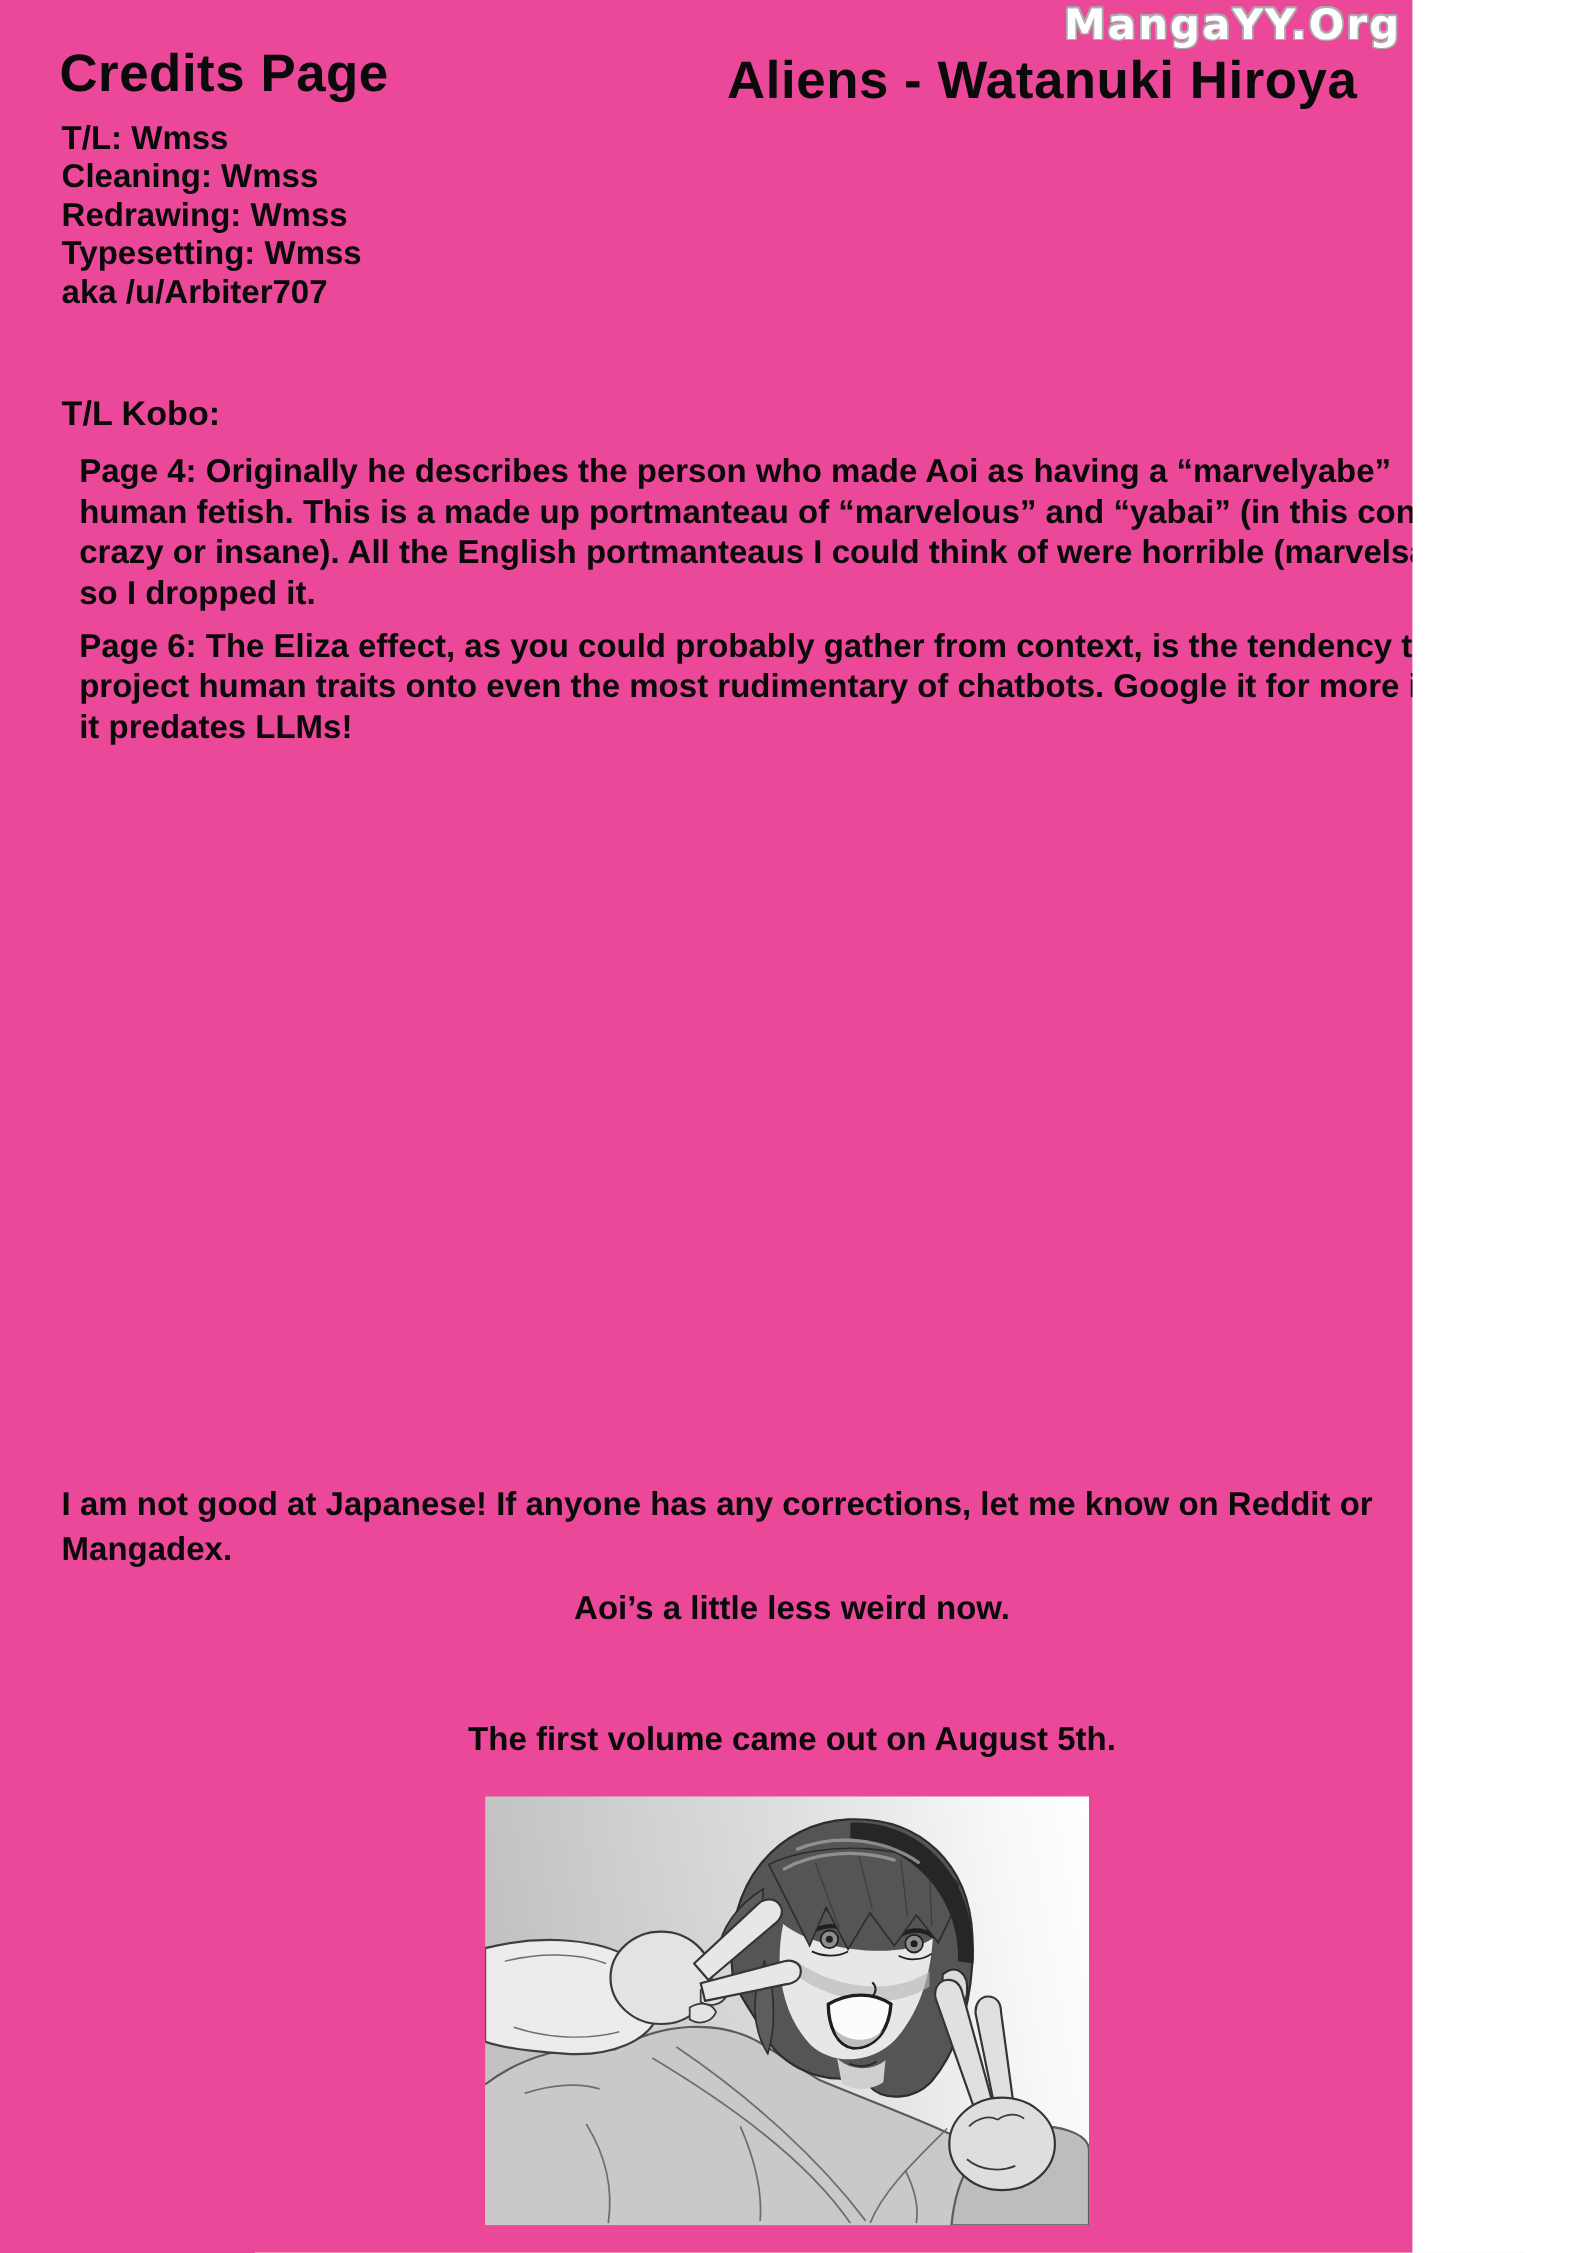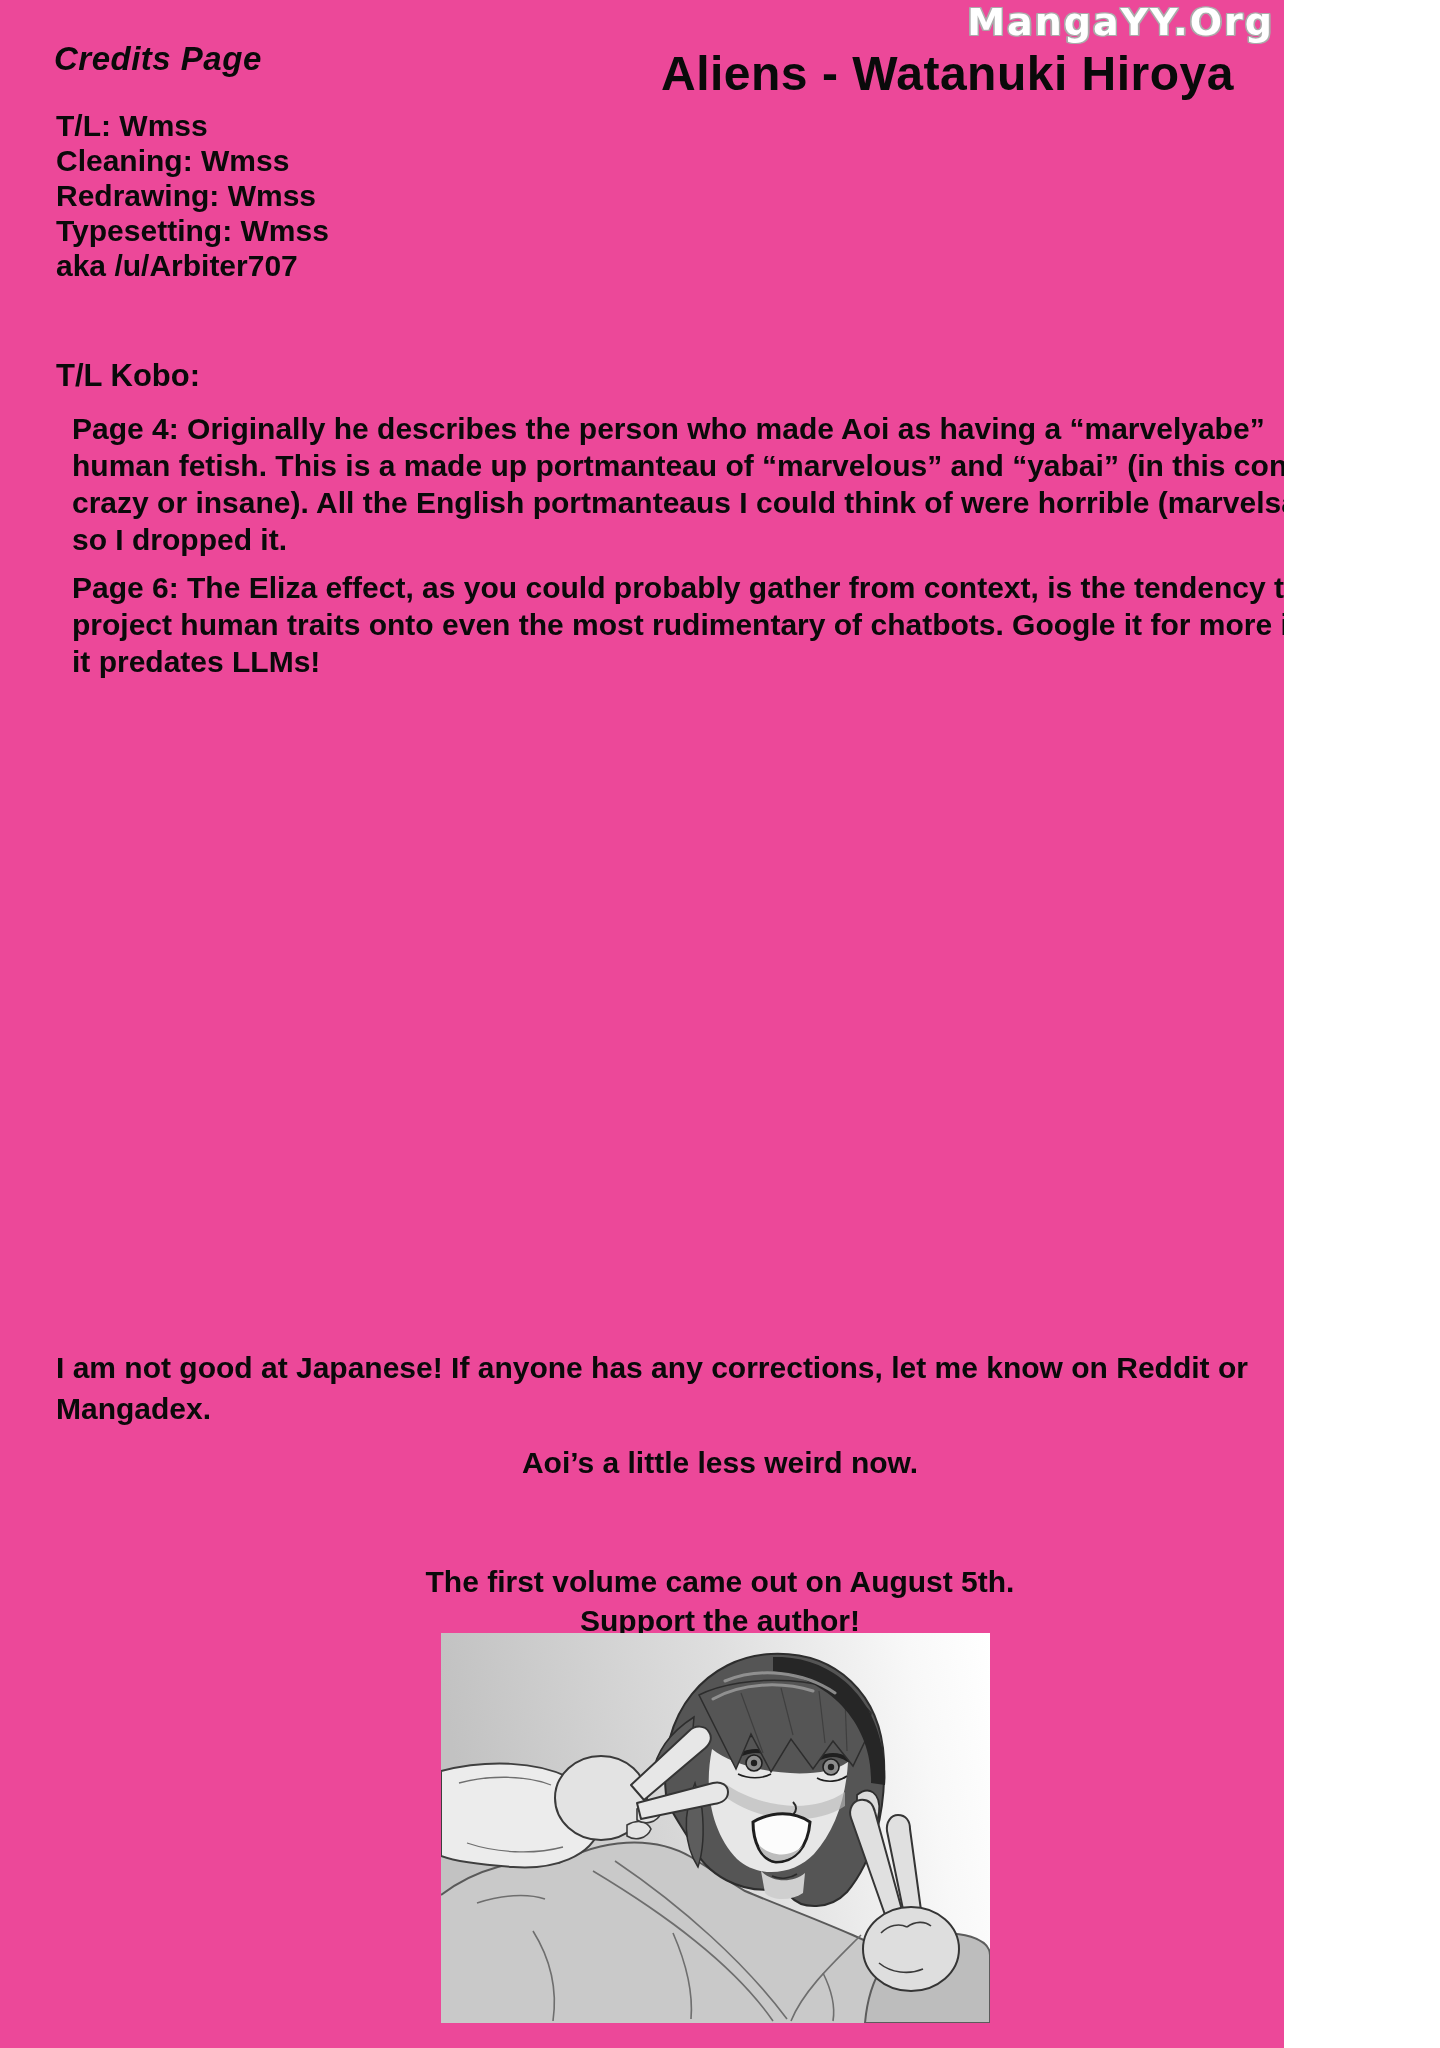--- a/index.html
+++ b/index.html
@@ -25,24 +25,23 @@
     text-shadow:
       -1.4px -1.4px 0 #ababab, 1.4px -1.4px 0 #ababab,
       -1.4px 1.4px 0 #ababab, 1.4px 1.4px 0 #ababab,
       0 -1.4px 0 #ababab, 0 1.4px 0 #ababab,
       -1.4px 0 0 #ababab, 1.4px 0 0 #ababab;
   }
   .header-title {
     position: absolute;
     left: 54px;
     top: 40px;
-    font-size: 33px;
+    font-size: 48px;
     font-weight: 800;
     letter-spacing: 0.5px;
-    font-style: italic;
   }
   .header-series {
     position: absolute;
     right: 50px;
     top: 46px;
     font-size: 48px;
     font-weight: 800;
     letter-spacing: 0.5px;
     margin-left: 32px;
   }
@@ -127,21 +126,20 @@
     <p>Page 4: Originally he describes the person who made Aoi as having a “marvelyabe” human fetish. This is a made up portmanteau of “marvelous” and “yabai” (in this context crazy or insane). All the English portmanteaus I could think of were horrible (marvelsane), so I dropped it.</p>
     <p>Page 6: The Eliza effect, as you could probably gather from context, is the tendency to project human traits onto even the most rudimentary of chatbots. Google it for more info - it predates LLMs!</p>
   </div>
 
   <div class="corrections">I am not good at Japanese! If anyone has any corrections, let me know on Reddit or Mangadex.</div>
 
   <div class="aoi">Aoi’s a little less weird now.</div>
 
   <div class="volume">
     <div>The first volume came out on August 5th.</div>
-    <div>Support the author!</div>
   </div>
 
   <div class="illustration" role="img" aria-label="Grayscale manga drawing of a smiling girl with short dark hair and a headband making peace signs with both hands beside her cheeks">
     <svg width="549" height="390" viewBox="0 0 549 390" xmlns="http://www.w3.org/2000/svg">
       <defs>
         <linearGradient id="bgGrad" x1="0" y1="0.12" x2="1" y2="0">
           <stop offset="0" stop-color="#c2c2c2"></stop>
           <stop offset="0.5" stop-color="#dedede"></stop>
           <stop offset="0.85" stop-color="#f8f8f8"></stop>
           <stop offset="1" stop-color="#ffffff"></stop>

